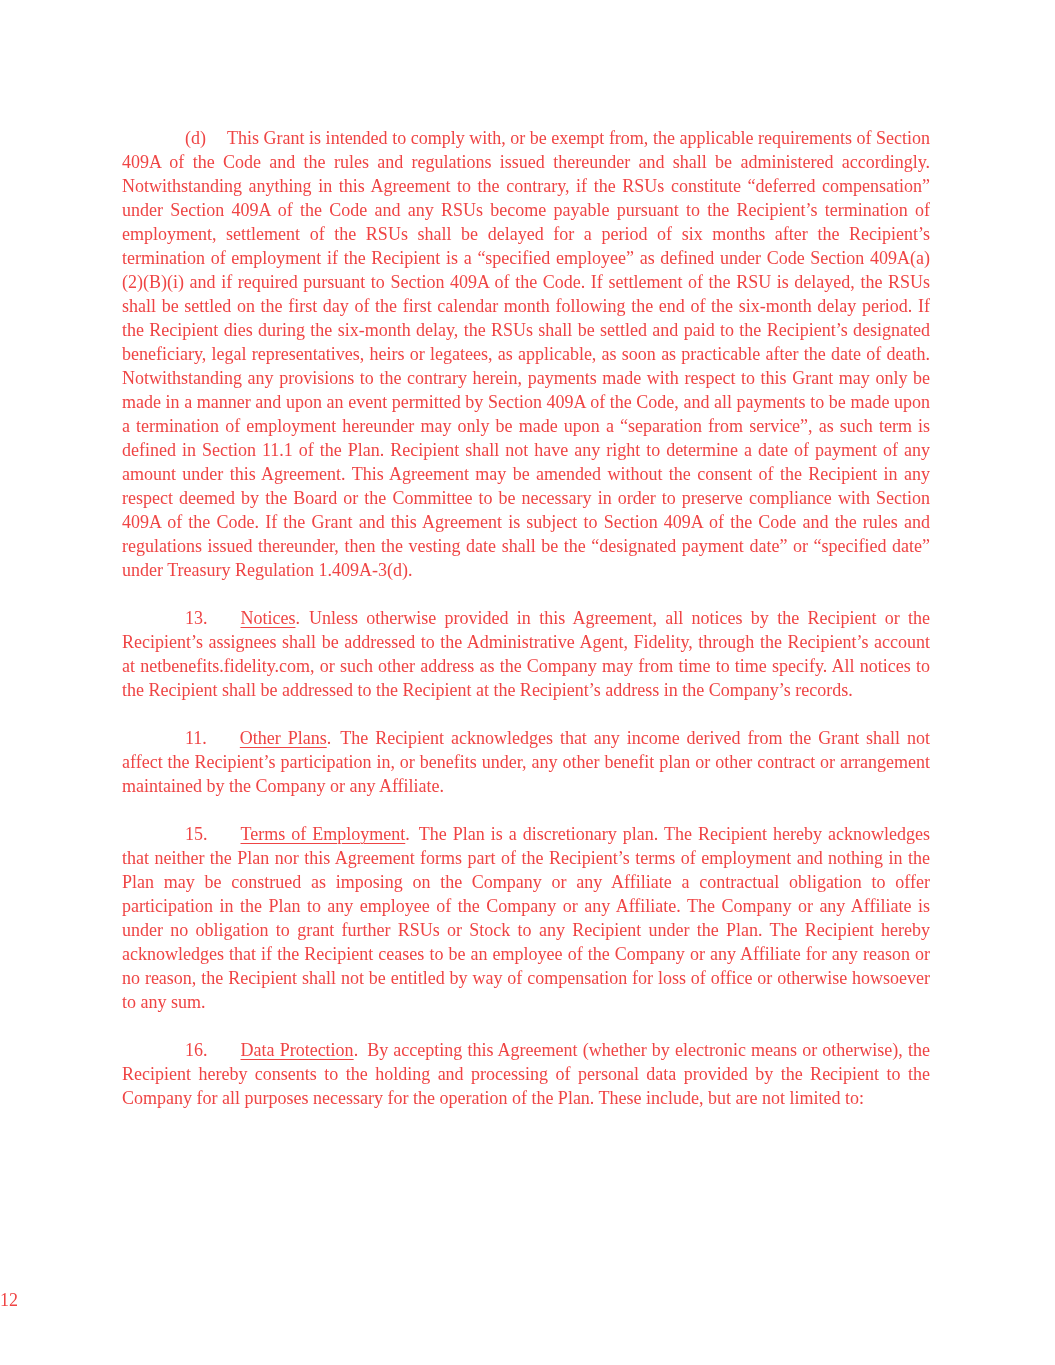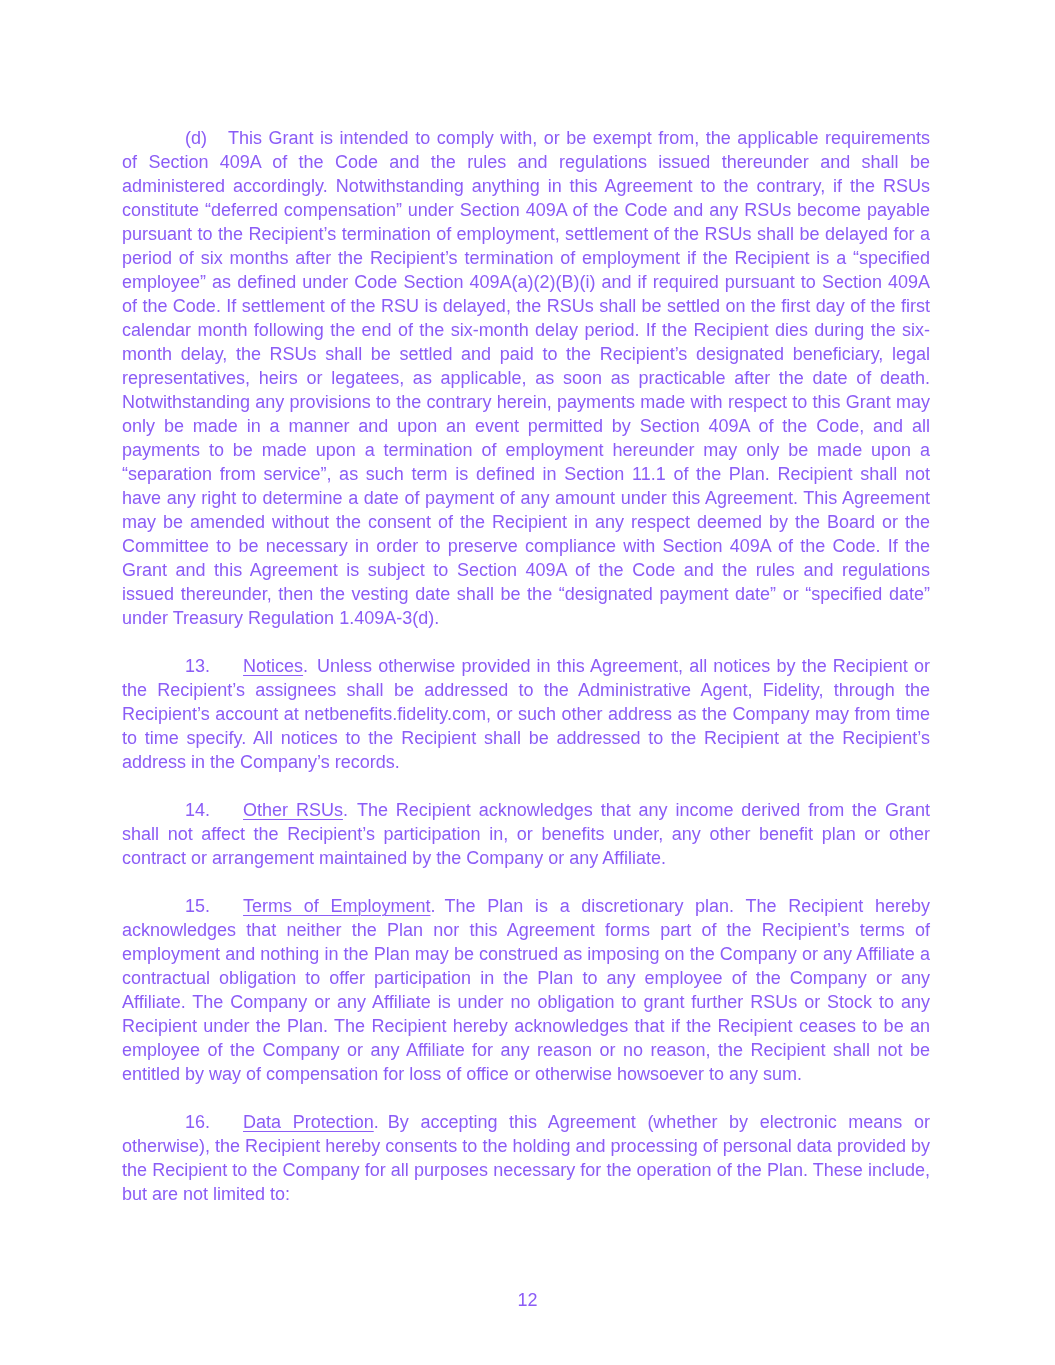--- a/index.html
+++ b/index.html
@@ -5,22 +5,22 @@
   html, body {
     margin: 0;
     padding: 0;
     background: #e8e8e8;
   }
   .page {
     position: relative;
     width: 1055px;
     height: 1365px;
     background: #ffffff;
-    font-family: Liberation Sans, sans-serif;
-    color: #8b5cf6;
+    font-family: Liberation Serif, serif;
+    color: #ef4444;
     overflow: hidden;
   }
   .content {
     position: absolute;
     left: 122px;
     top: 126px;
     width: 808px;
   }
   p.para {
     margin: 0;
@@ -48,36 +48,36 @@
   }
   .after-heading {
     margin-left: 9px;
     margin-top: 30px;
   }
   .page-number {
     position: absolute;
     left: 0;
     top: 1288px;
     width: 100%;
-    text-align: center;
+    text-align: left;
     font-size: 18px;
     line-height: 24px;
   }
 </style>
 </head>
 <body>
 
 <div class="page">
   <div class="content">
 
     <p class="para"><span>(d)</span><span class="tab-d"></span><span>This Grant is intended to comply with, or be exempt from, the applicable requirements of Section 409A of the Code and the rules and regulations issued thereunder and shall be administered accordingly.  Notwithstanding anything in this Agreement to the contrary, if the RSUs constitute “deferred compensation” under Section 409A of the Code and any RSUs become payable pursuant to the Recipient’s termination of employment, settlement of the RSUs shall be delayed for a period of six months after the Recipient’s termination of employment if the Recipient is a “specified employee” as defined under Code Section 409A(a)(2)(B)(i) and if required pursuant to Section 409A of the Code.  If settlement of the RSU is delayed, the RSUs shall be settled on the first day of the first calendar month following the end of the six-month delay period.  If the Recipient dies during the six-month delay, the RSUs shall be settled and paid to the Recipient’s designated beneficiary, legal representatives, heirs or legatees, as applicable, as soon as practicable after the date of death.  Notwithstanding any provisions to the contrary herein, payments made with respect to this Grant may only be made in a manner and upon an event permitted by Section 409A of the Code, and all payments to be made upon a termination of employment hereunder may only be made upon a “separation from service”, as such term is defined in Section 11.1 of the Plan.  Recipient shall not have any right to determine a date of payment of any amount under this Agreement. This Agreement may be amended without the consent of the Recipient in any respect deemed by the Board or the Committee to be necessary in order to preserve compliance with Section 409A of the Code. If the Grant and this Agreement is subject to Section 409A of the Code and the rules and regulations issued thereunder, then the vesting date shall be the “designated payment date” or “specified date” under Treasury Regulation 1.409A-3(d).</span></p>
 
     <p class="para"><span>13.</span><span class="tab"></span><span class="heading">Notices</span><span>.</span><span class="after-heading">Unless otherwise provided in this Agreement, all notices by the Recipient or the Recipient’s assignees shall be addressed to the Administrative Agent, Fidelity, through the Recipient’s account at netbenefits.fidelity.com, or such other address as the Company may from time to time specify.  All notices to the Recipient shall be addressed to the Recipient at the Recipient’s address in the Company’s records.</span></p>
 
-    <p class="para"><span>14.</span><span class="tab"></span><span class="heading">Other RSUs</span><span>.</span><span class="after-heading">The Recipient acknowledges that any income derived from the Grant shall not affect the Recipient’s participation in, or benefits under, any other benefit plan or other contract or arrangement maintained by the Company or any Affiliate.</span></p>
+    <p class="para"><span>11.</span><span class="tab"></span><span class="heading">Other Plans</span><span>.</span><span class="after-heading">The Recipient acknowledges that any income derived from the Grant shall not affect the Recipient’s participation in, or benefits under, any other benefit plan or other contract or arrangement maintained by the Company or any Affiliate.</span></p>
 
     <p class="para"><span>15.</span><span class="tab"></span><span class="heading">Terms of Employment</span><span>.</span><span class="after-heading">The Plan is a discretionary plan.  The Recipient hereby acknowledges that neither the Plan nor this Agreement forms part of the Recipient’s terms of employment and nothing in the Plan may be construed as imposing on the Company or any Affiliate a contractual obligation to offer participation in the Plan to any employee of the Company or any Affiliate.  The Company or any Affiliate is under no obligation to grant further RSUs or Stock to any Recipient under the Plan.  The Recipient hereby acknowledges that if the Recipient ceases to be an employee of the Company or any Affiliate for any reason or no reason, the Recipient shall not be entitled by way of compensation for loss of office or otherwise howsoever to any sum.</span></p>
 
     <p class="para"><span>16.</span><span class="tab"></span><span class="heading">Data Protection</span><span>.</span><span class="after-heading">By accepting this Agreement (whether by electronic means or otherwise), the Recipient hereby consents to the holding and processing of personal data provided by the Recipient to the Company for all purposes necessary for the operation of the Plan.  These include, but are not limited to:</span></p>
 
   </div>
 
   <div class="page-number">12</div>
 </div>
 

